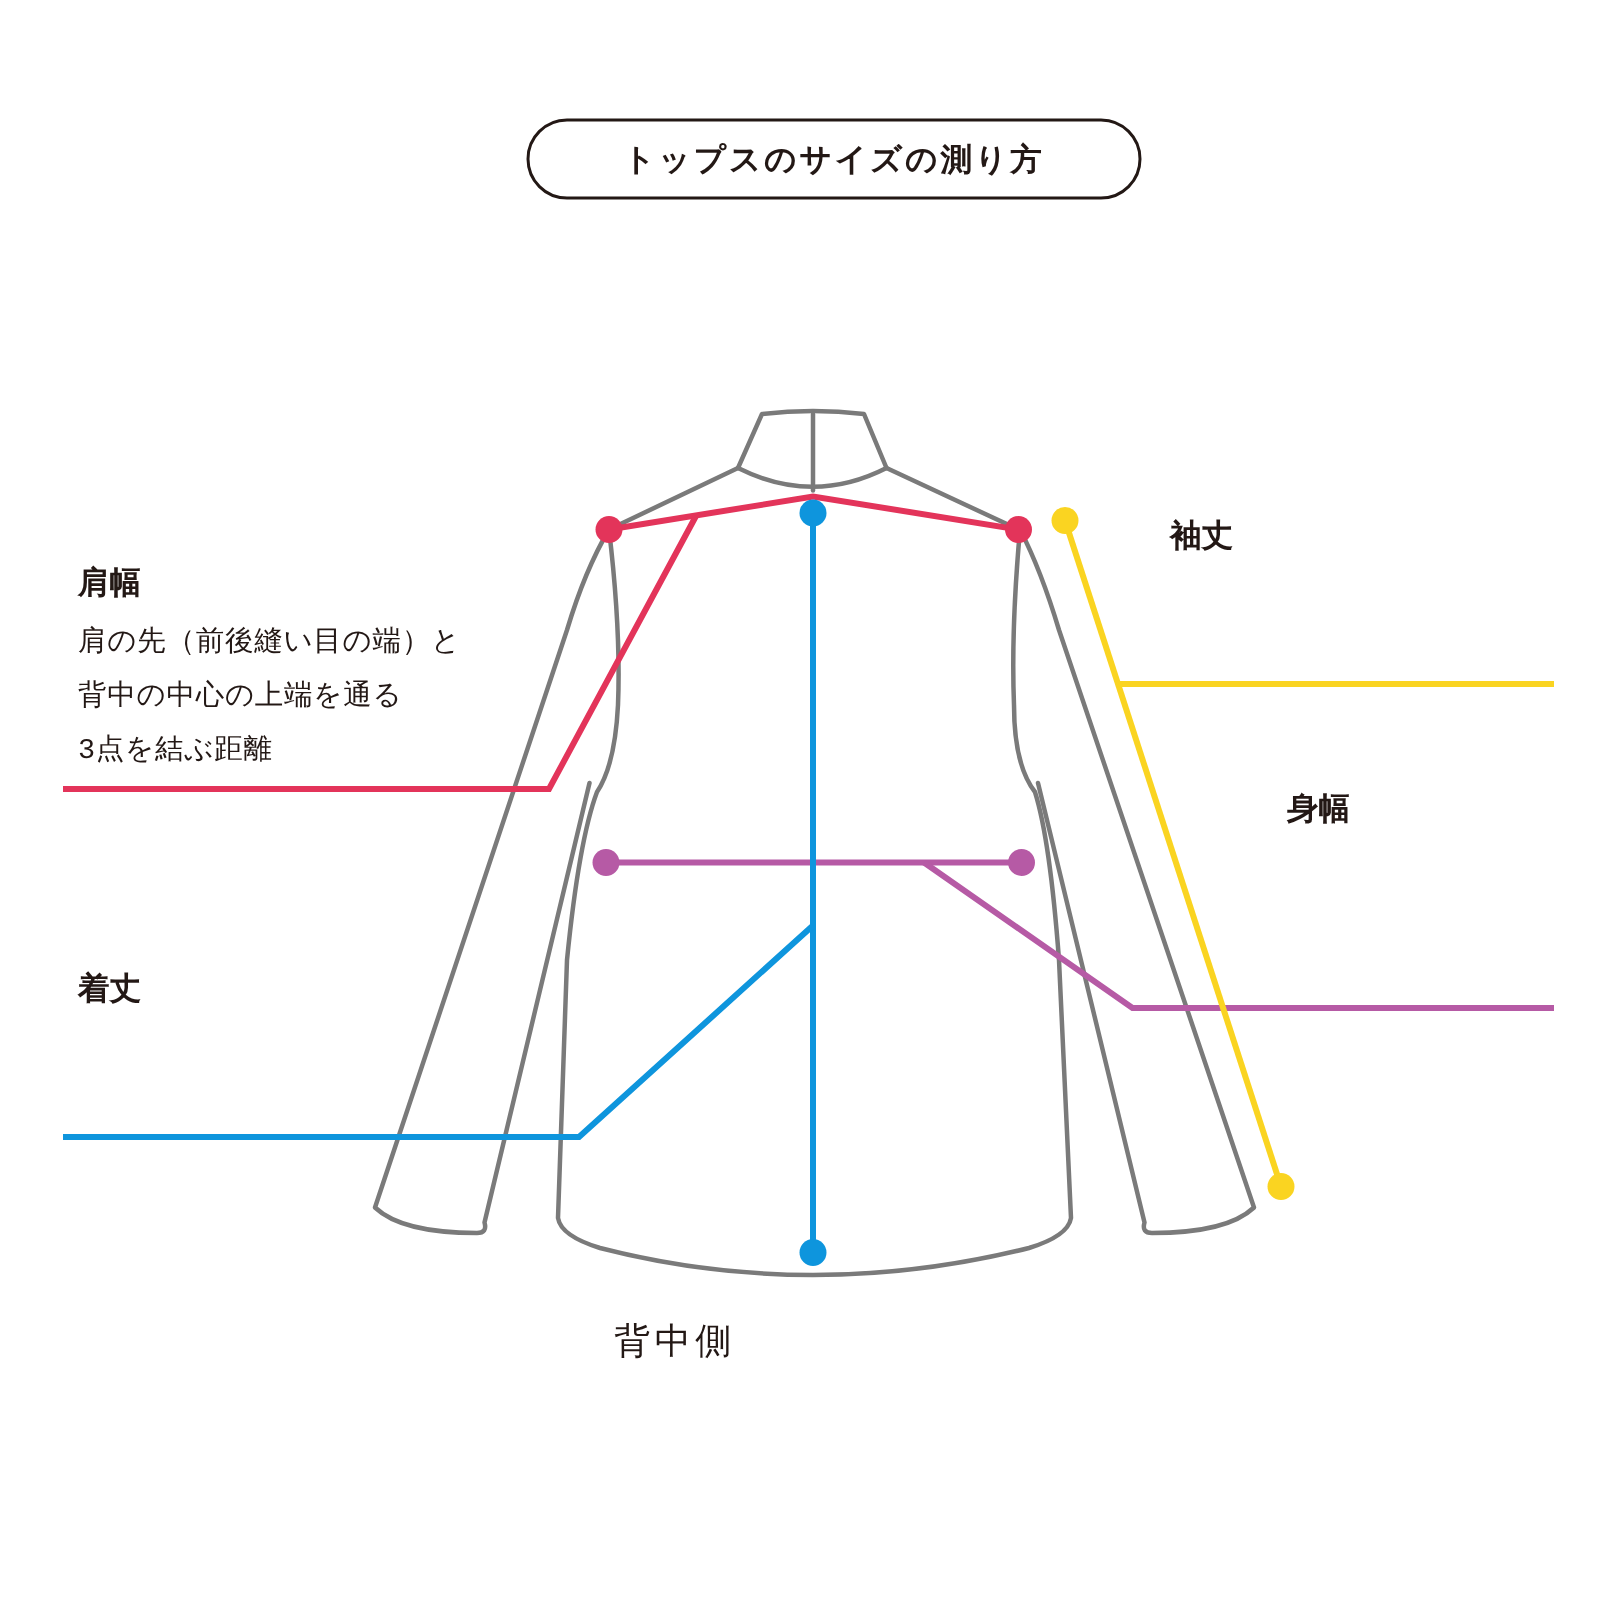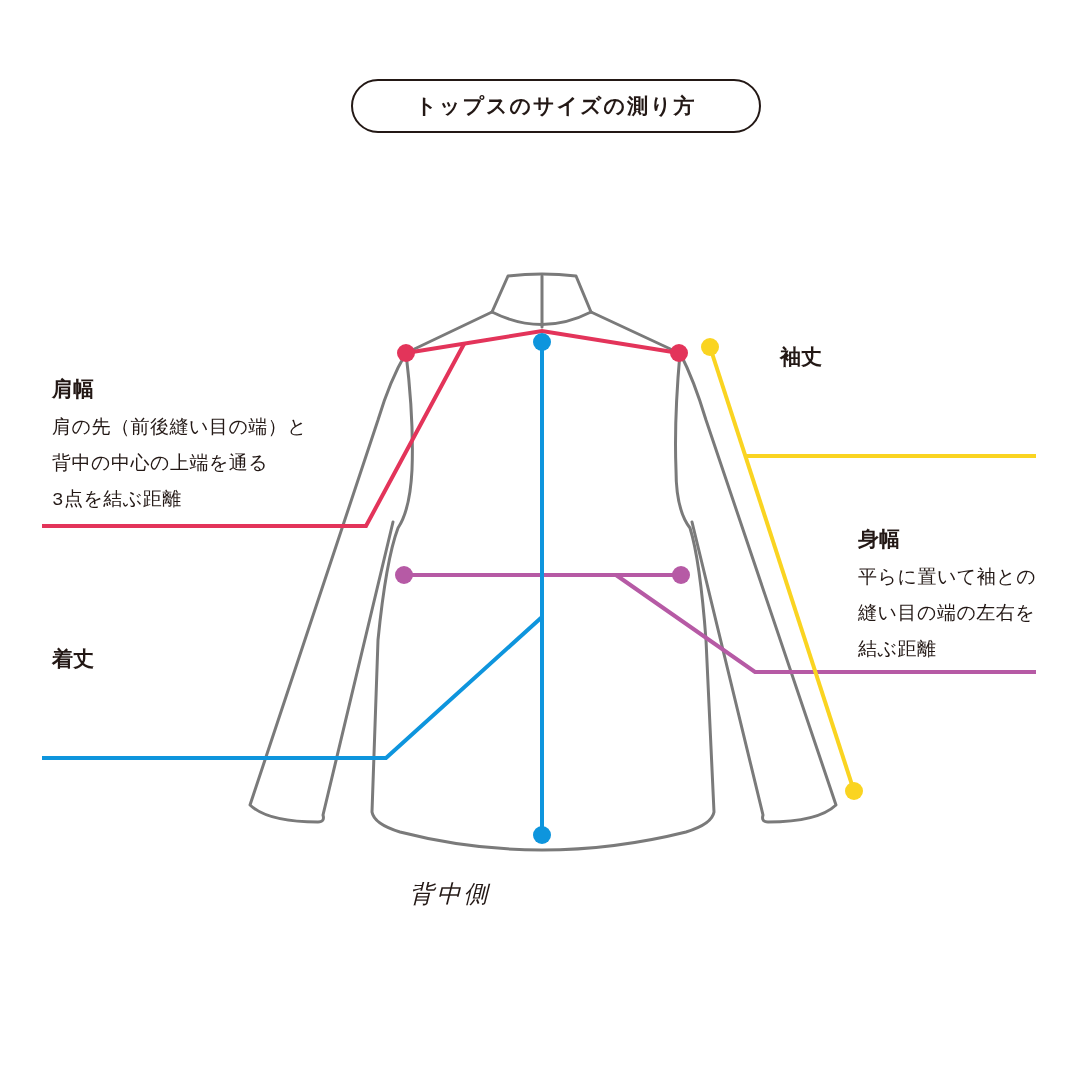--- a/index.html
+++ b/index.html
@@ -9,21 +9,21 @@
       position:absolute; left:351px; top:79px; width:410px; height:54px;
       border:2px solid #231815; border-radius:28px; box-sizing:border-box;
       display:flex; align-items:center; justify-content:center;
       font-size:21px; font-weight:bold; letter-spacing:2px;
     }
     svg.diagram { position:absolute; left:0; top:0; }
     .label { position:absolute; }
     .label .head { font-size:21px; font-weight:bold; line-height:30px; margin-bottom:4px; }
     .label .desc { font-size:19px; line-height:36px; white-space:pre-line; letter-spacing:0.5px; }
     .footer { position:absolute; left:0; width:900px; top:878px; text-align:center;
-              font-size:24px; letter-spacing:3px;font-style:italic; }
+              font-size:24px; letter-spacing:3px; }
   </style>
 </head>
 <body>
 
 <div class="title-pill">トップスのサイズの測り方</div>
 
 <svg class="diagram" width="1080" height="1080" viewBox="0 0 1080 1080" xmlns="http://www.w3.org/2000/svg">
 
   <g fill="none" stroke="#7a7a7a" stroke-width="3" stroke-linejoin="round" stroke-linecap="round">
 
@@ -80,18 +80,15 @@
 <div class="label" style="left:52px; top:644px;">
   <div class="head">着丈</div>
 </div>
 
 <div class="label" style="left:780px; top:342px;text-align:right;">
   <div class="head">袖丈</div>
 </div>
 
 <div class="label" style="left:830px; top:524px;margin-left:28px;">
   <div class="head">身幅</div>
-  <div class="desc">平らに置いて袖との
-縫い目の端の左右を
-結ぶ距離</div>
 </div>
 
 <div class="footer">背中側</div>
 
 </body></html>

